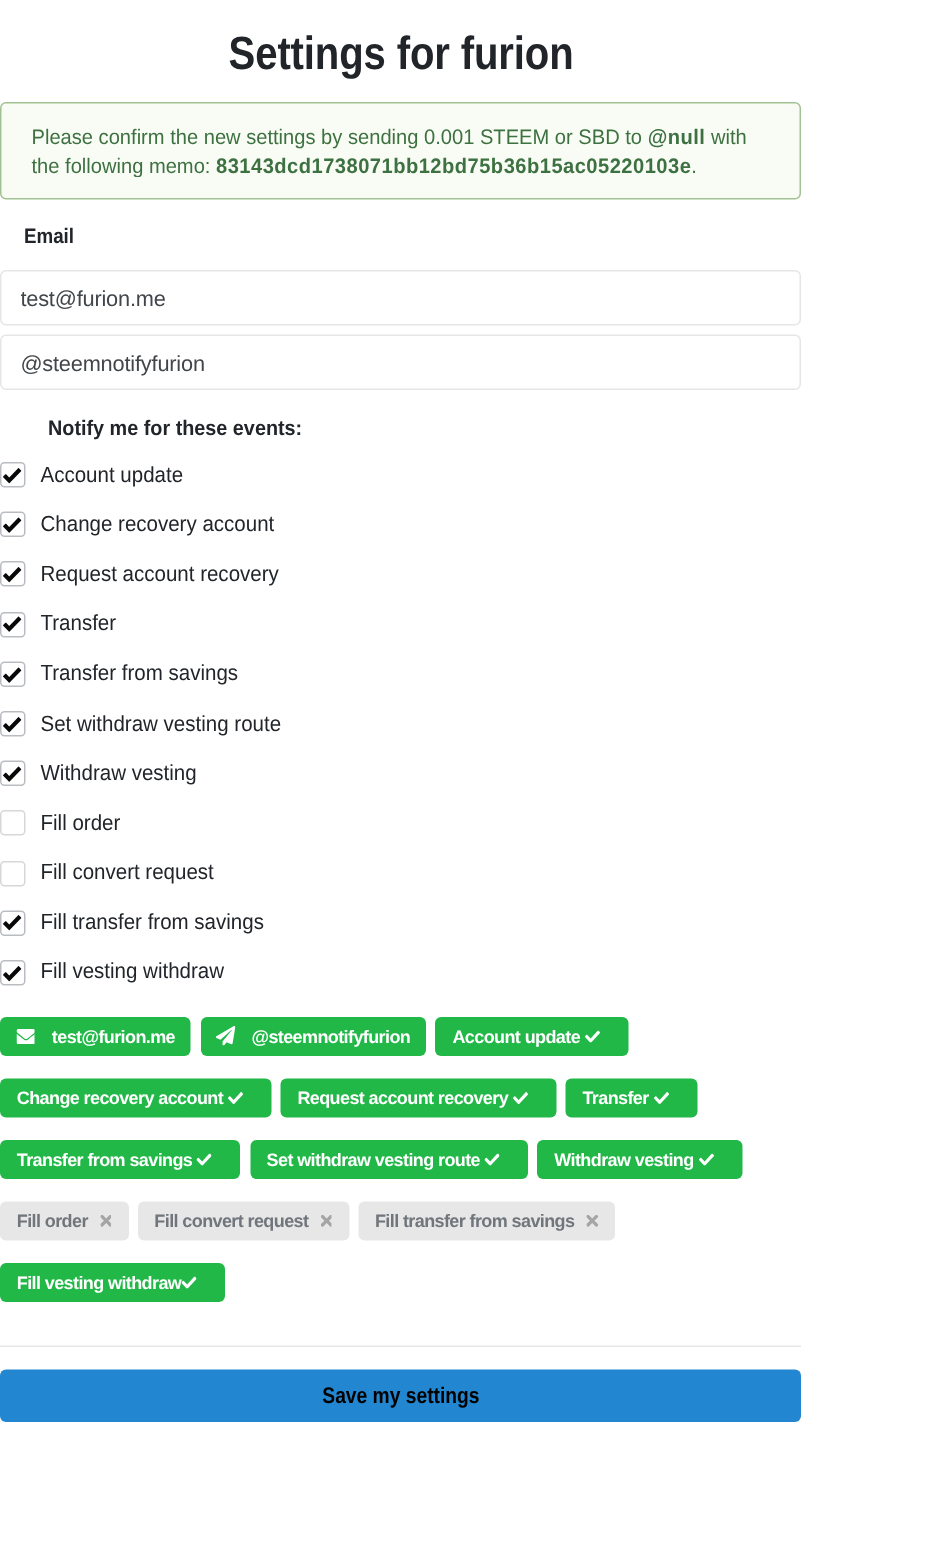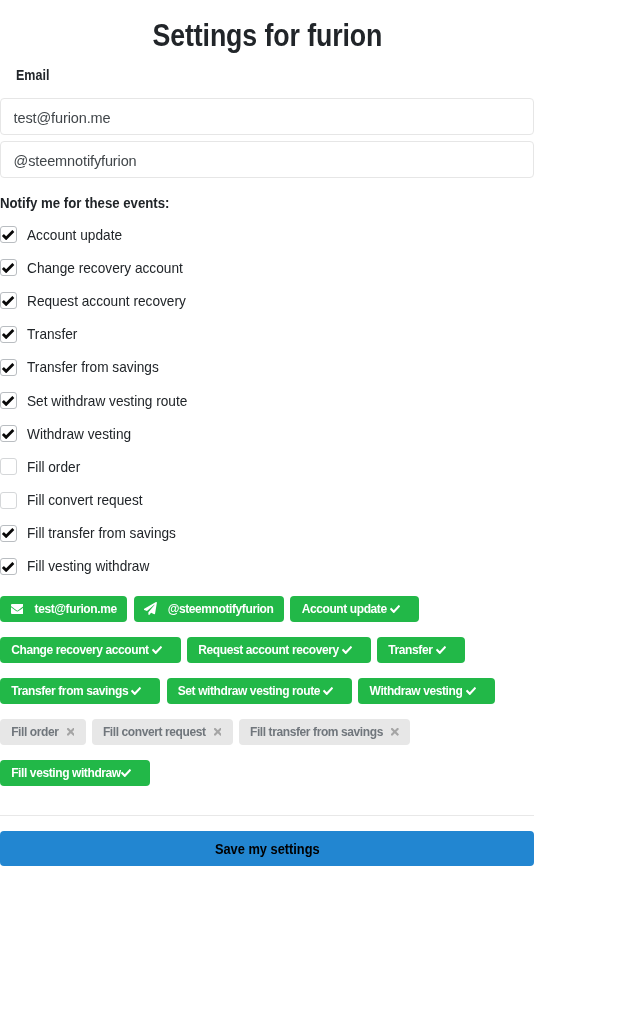--- a/index.html
+++ b/index.html
@@ -83,20 +83,21 @@
     padding: 3px 0 0 12.6px;
     outline: none;
     letter-spacing: -0.12px;
   }
   .events-title {
     font-size: 14px;
     font-weight: bold;
     margin: 18px 0 0 0;
     line-height: 1;
     color: #212529;
+    padding-left: 32px;
   }
   .events-title > span {
     display: inline-block;
     transform: scaleX(0.943);
     transform-origin: left center;
   }
   .cb-list { margin-top: 8px; }
   .cb-row {
     display: flex;
     align-items: center;
@@ -200,20 +201,23 @@
     transform: scaleX(0.855);
   }
 </style>
 </head>
 <body>
 
 <div class="page">
   <div class="container">
     <h1 class="page-title"><span>Settings for furion</span></h1>
 
+    <div class="alert">
+      <div class="alert-inner"><span>Please confirm the new settings by sending 0.001 STEEM or SBD to </span><b>@null</b><span> with the following memo: </span><b>83143dcd1738071bb12bd75b36b15ac05220103e</b><span>.</span></div>
+    </div>
 
     <div class="field-label fg-email"><span>Email</span></div>
     <input class="form-input" type="text" value="test@furion.me" style="">
 
     <input class="form-input" type="text" value="@steemnotifyfurion" style="">
 
     <div class="events-title"><span>Notify me for these events:</span></div>
     <div class="cb-list" id="cb-list">
         <div class="cb-row">
           <span class="cb-box checked">

